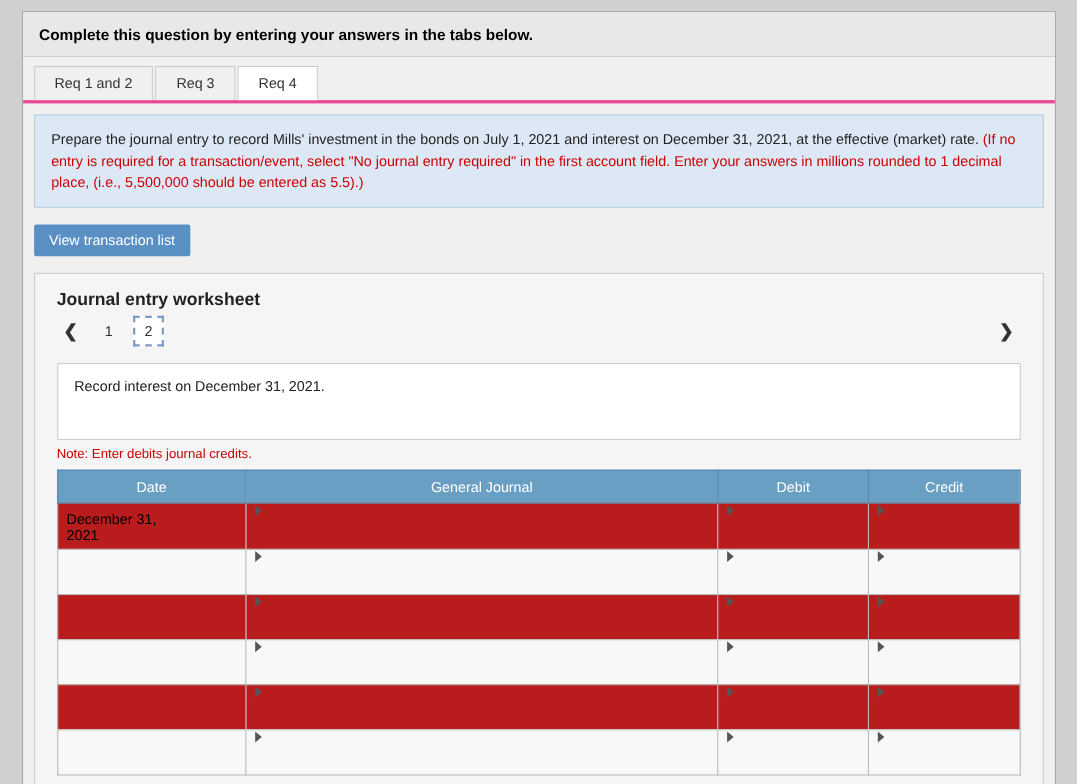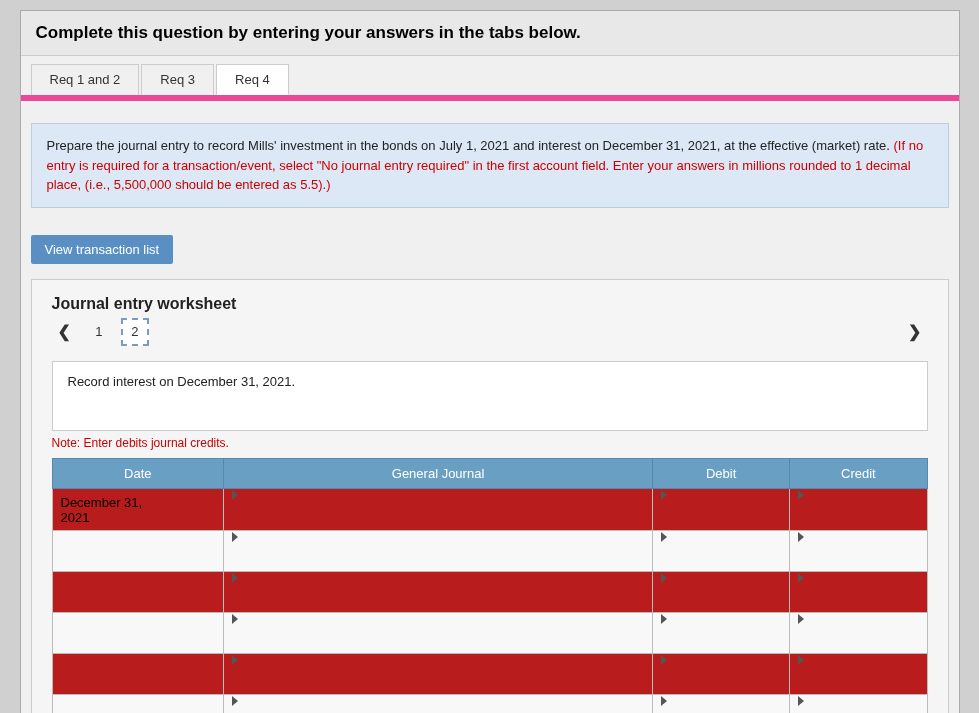--- a/index.html
+++ b/index.html
@@ -16,26 +16,26 @@
       margin: 10px auto;
       background: #f0f0f0;
       border: 1px solid #aaa;
     }
 
     .instruction-bar {
       background: #e8e8e8;
       padding: 12px 15px;
       border-bottom: 1px solid #ccc;
       font-weight: bold;
-      font-size: 17px;
+      font-size: 14px;
     }
 
     .tabs-row {
       display: flex;
-      border-bottom: 6px solid #ec4899;
+      border-bottom: 3px solid #ec4899;
       background: #f0f0f0;
       padding-top: 8px;
       padding-left: 10px;
       gap: 0;
     }
 
     .tab {
       padding: 7px 18px;
       border: 1px solid #ccc;
       border-bottom: none;
@@ -49,21 +49,21 @@
     .tab.active {
       background: #fff;
       border-bottom: 1px solid #fff;
       font-weight: normal;
     }
 
     .description-box {
       background: #dce8f5;
       border: 1px solid #b8cfe0;
       padding: 12px 15px;
-      margin: 22px 10px;
+      margin: 10px 10px;
       font-size: 13px;
       line-height: 1.5;
       color: #222;
     }
 
     .description-box .red-text {
       color: #cc0000;
     }
 
     .btn-transaction {

